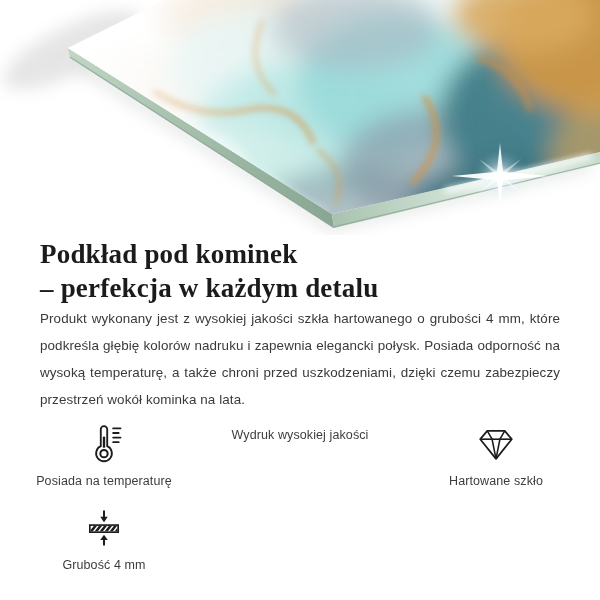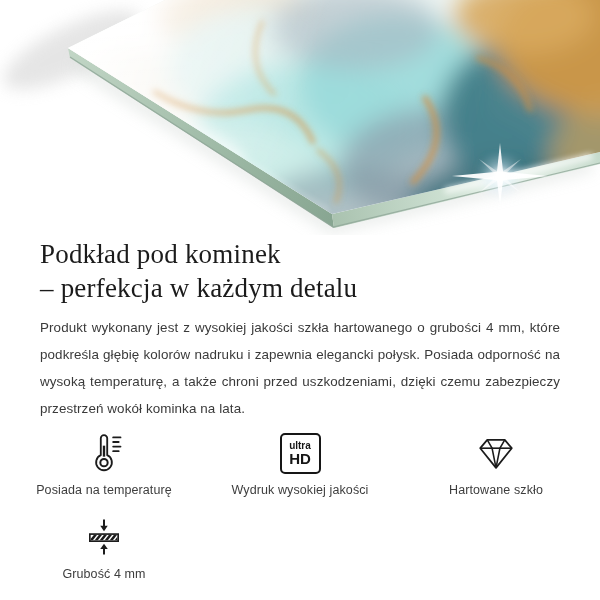--- a/index.html
+++ b/index.html
@@ -7,27 +7,26 @@
     width:600px;height:600px;background:#ffffff;overflow:hidden;
     font-family:"Liberation Sans","DejaVu Sans",sans-serif;
     -webkit-font-smoothing:antialiased;
   }
   .hero{position:relative;width:600px;height:235px;overflow:hidden;}
   .hero svg{display:block;}
   .content{padding:0 40px;}
   h1.title{
     margin:2px 0 0 0;
     font-family:"Liberation Serif","DejaVu Serif",serif;
-    font-weight:400;
+    font-weight:700;
     font-size:27px;line-height:34px;
     color:#1b1b1b;letter-spacing:0.2px;
   }
   h1.title span{display:block;}
   .desc{
-    margin-top:9px;
     font-size:13.4px;line-height:27px;color:#3a3a3a;
     text-align:justify;letter-spacing:0.1px;
   }
   .features{
     margin-top:8px;
     display:grid;
     grid-template-columns:196px 196px 196px;
     justify-content:center;
     row-gap:17px;
   }
@@ -161,26 +160,20 @@
             <line x1="34" y1="12" x2="40" y2="12"></line>
             <line x1="34" y1="17" x2="42" y2="17"></line>
             <line x1="34" y1="22" x2="40" y2="22"></line>
           </g>
         </svg>
       </div>
       <div class="feature-label">Posiada na temperaturę</div>
     </div>
 
     <div class="feature">
-      <div class="icon-box">
-        <div class="uhd">
-          <span class="t1">ultra</span>
-          <span class="t2">HD</span>
-        </div>
-      </div>
       <div class="feature-label">Wydruk wysokiej jakości</div>
     </div>
 
 
     <div class="feature">
       <div class="icon-box">
         <svg width="42" height="42" viewBox="0 0 48 48" fill="none" stroke="#1c1c1c" stroke-width="2">
           <path d="M14,9 H34 L42,18.5 L24,41 L6,18.5 Z" stroke-linejoin="round"></path>
           <path d="M6,18.5 H42" stroke-width="1.8"></path>
           <path d="M14,9 L19.5,18.5 L24,41 M34,9 L28.5,18.5 L24,41" stroke-width="1.8" stroke-linejoin="round"></path>

